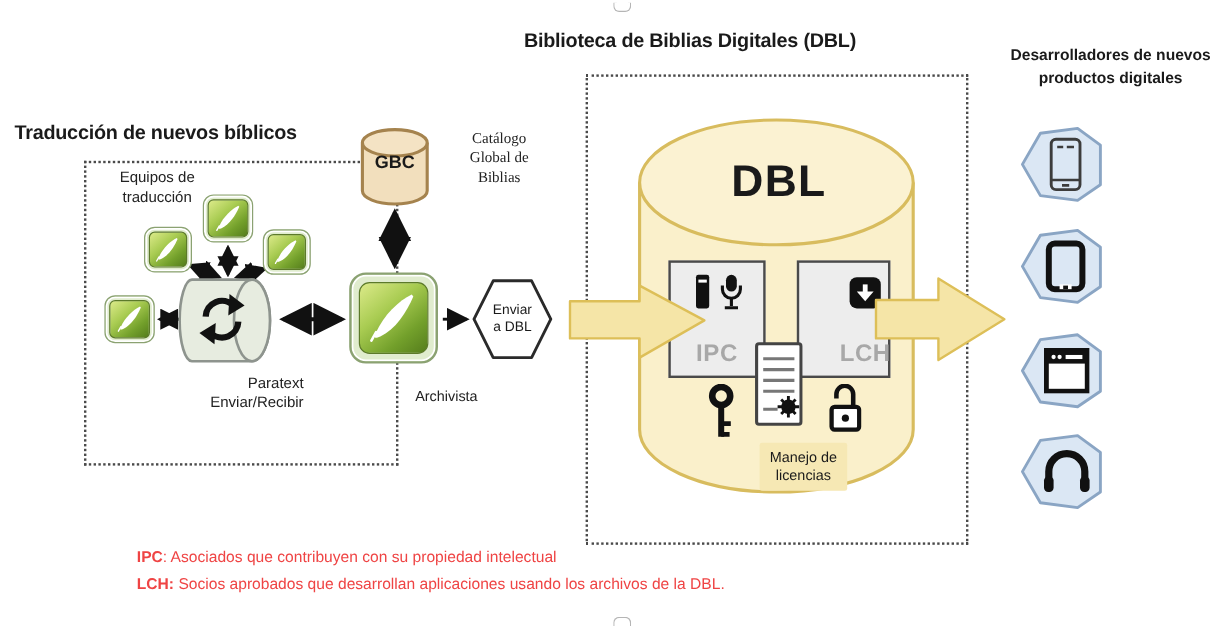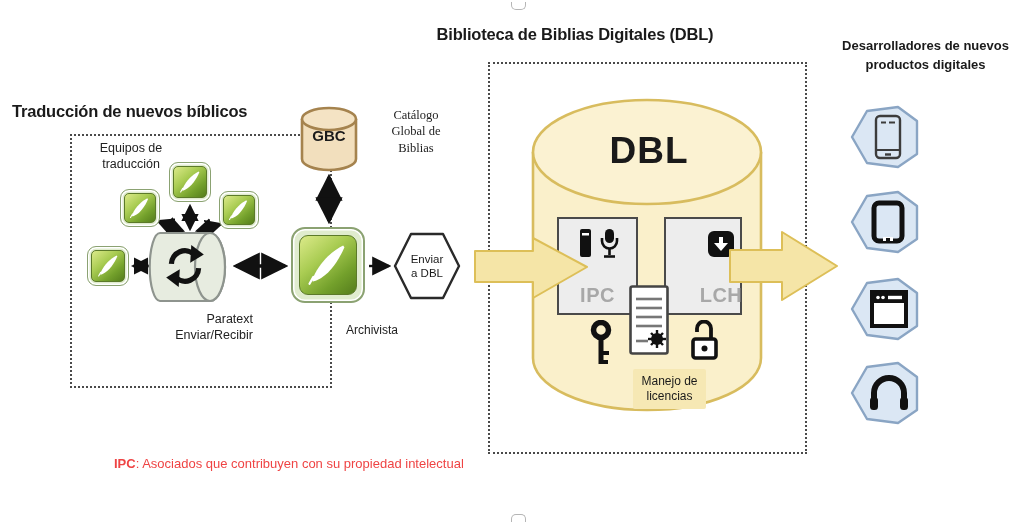--- a/index.html
+++ b/index.html
@@ -258,15 +258,16 @@
       </svg>
     <svg width="42" height="38" viewBox="0 0 42 38" style="position:absolute;left:18px;top:15px;">
       <path d="M6,28 V18 A15,15 0 0 1 36,18 V28" fill="none" stroke="#111" stroke-width="6" stroke-linecap="round"></path>
       <rect x="2" y="22" width="8" height="13" rx="3.5" fill="#111"></rect>
       <rect x="32" y="22" width="8" height="13" rx="3.5" fill="#111"></rect>
     </svg>
   </div>
 
   <div class="abs" style="left:114px;top:452px;width:700px;z-index:3;">
     <div class="legend-line"><span class="legend-term">IPC</span><span>: Asociados que contribuyen con su propiedad intelectual</span></div>
+    <div class="legend-line"><span class="legend-term">LCH:</span><span> Socios aprobados que desarrollan aplicaciones usando los archivos de la DBL.</span></div>
   </div>
 
 </div>
 
 </body></html>

